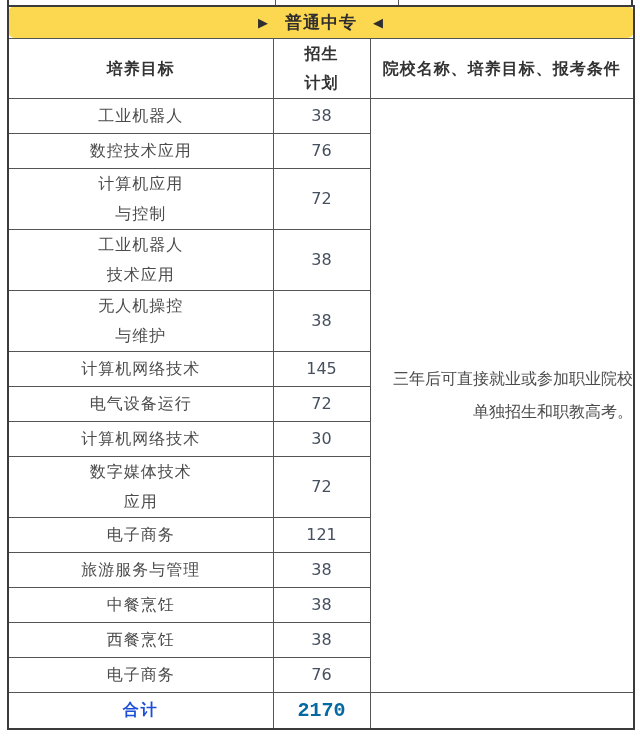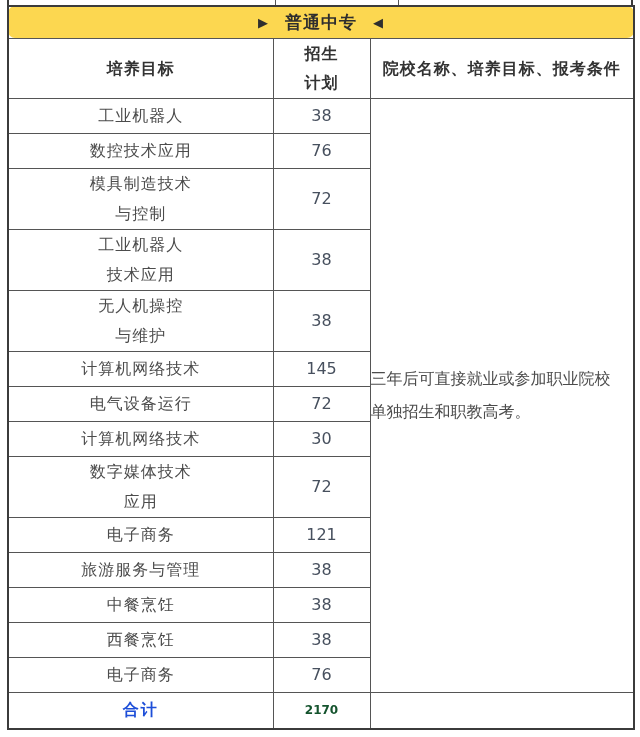--- a/index.html
+++ b/index.html
@@ -48,25 +48,25 @@
 
   .row td{height:35px;}
   .row.tall td{height:61px;}
   .major-cell{font-size:16px;color:#4c4c4c;line-height:30px;letter-spacing:1px;}
   .plan-cell{font-size:16px;color:#47505e;}
 
   .note-cell{
     text-align:left;vertical-align:middle;
     padding-left:8px;
   }
-  .note-line{font-size:16px;color:#4c4c4c;line-height:33px;text-align:left;}
+  .note-line{font-size:16px;color:#4c4c4c;line-height:33px;text-align:right;}
 
   .total-row td{height:37px;font-weight:bold;}
   .total-label{font-size:16px;color:#1d4ed8;letter-spacing:2px;}
-  .total-value{font-size:12px;color:#14532d;}
+  .total-value{font-size:20px;color:#0369a1;font-family:Liberation Mono, monospace;}
 </style>
 </head>
 <body>
 
 <div class="page">
 
   <div class="top-strip">
     <div class="ts-line l1"></div>
     <div class="ts-line l2"></div>
   </div>
@@ -102,21 +102,21 @@
           </td>
         </tr>
         <tr class="row">
     <td class="major-cell">
             <div>数控技术应用</div>
           </td>
     <td class="plan-cell">76</td>
   </tr>
         <tr class="row tall">
     <td class="major-cell">
-            <div>模具制造技术</div>
+            <div>计算机应用</div>
             <div>与控制</div>
           </td>
     <td class="plan-cell">72</td>
   </tr>
         <tr class="row tall">
     <td class="major-cell">
             <div>工业机器人</div>
             <div>技术应用</div>
           </td>
     <td class="plan-cell">38</td>

